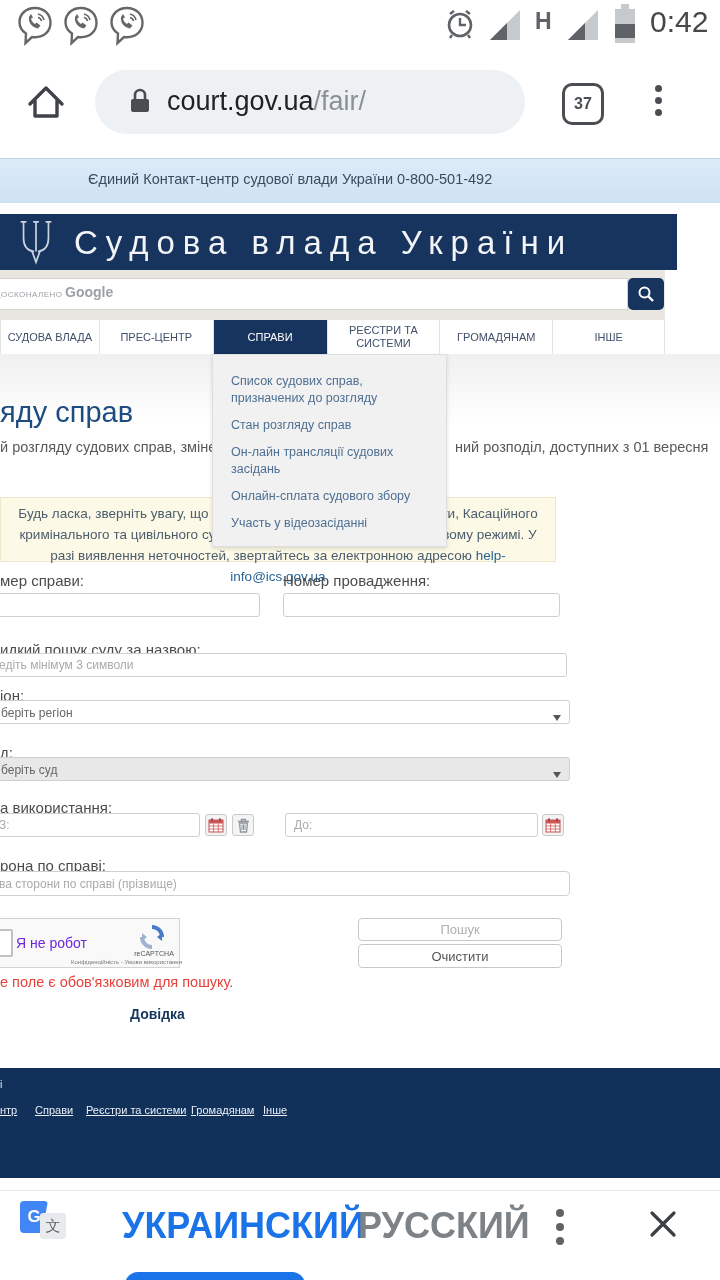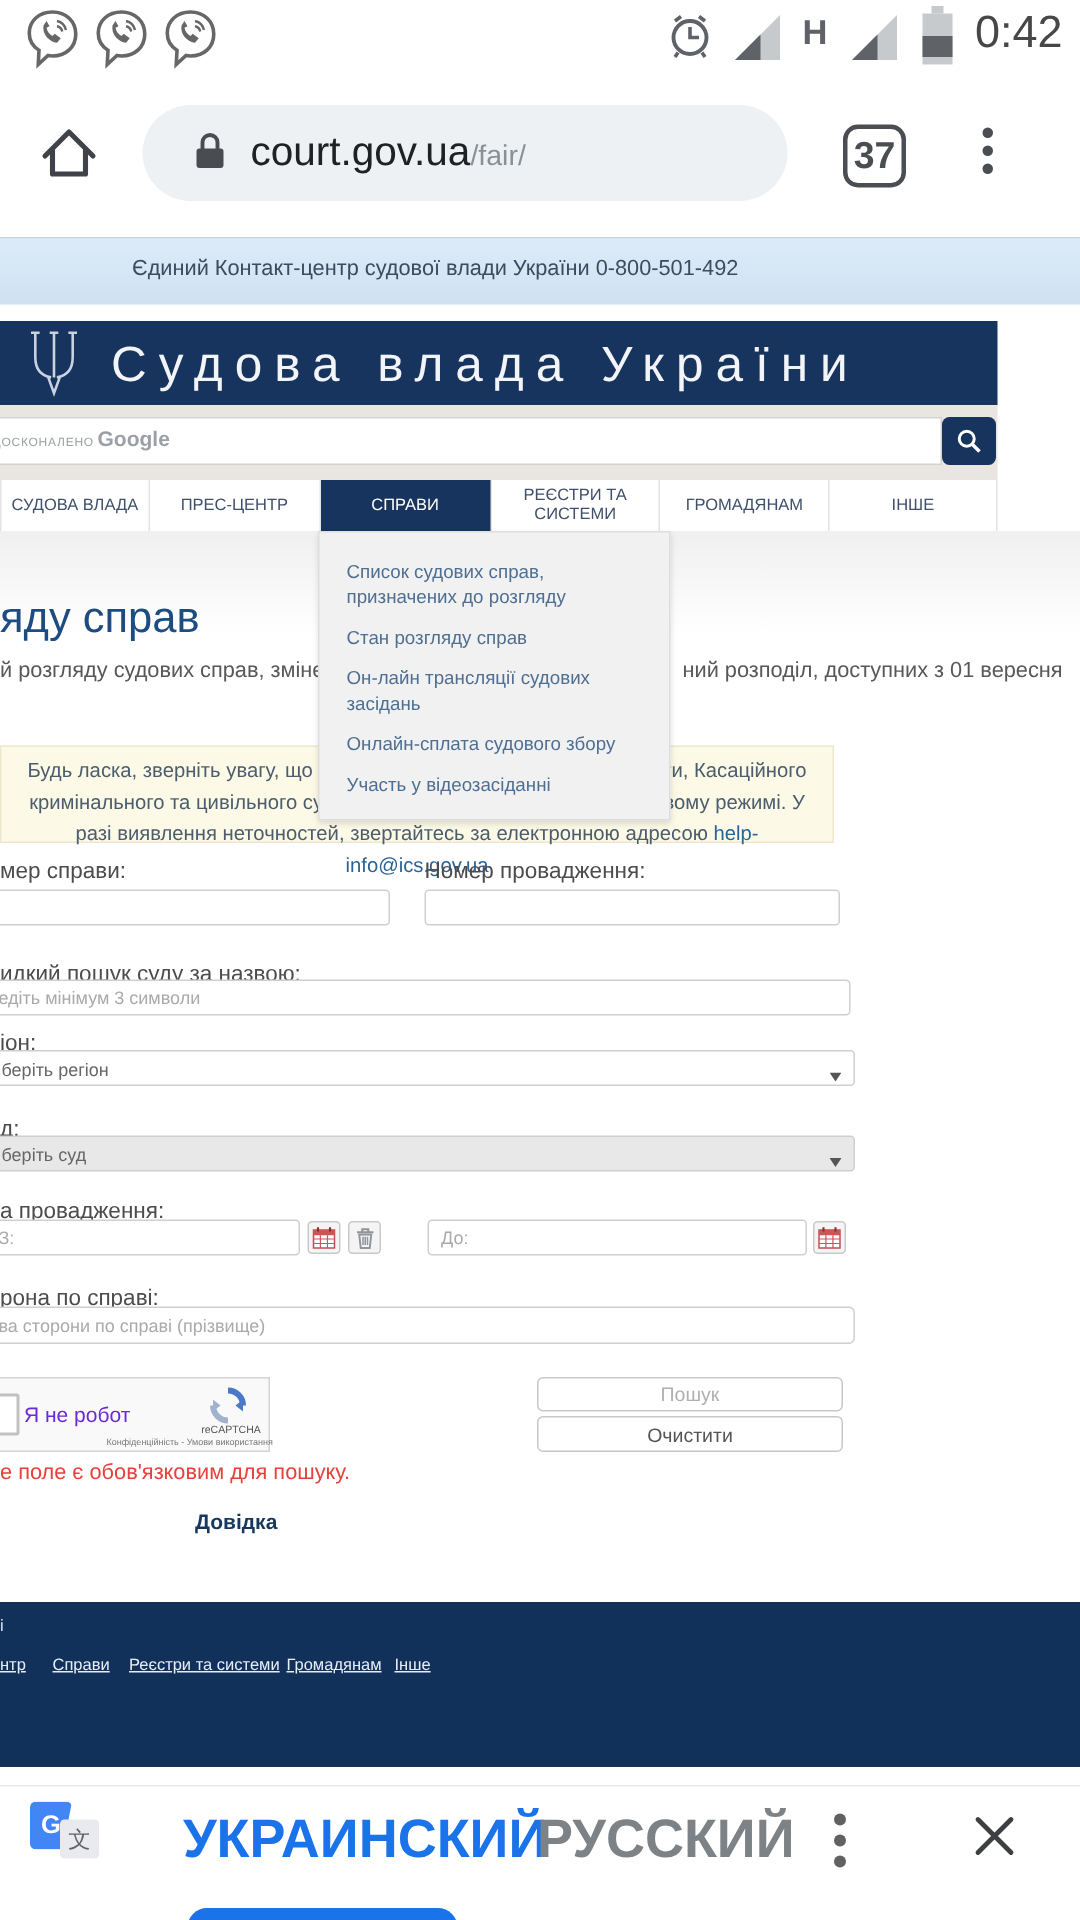--- a/index.html
+++ b/index.html
@@ -6,29 +6,29 @@
   .screen{position:relative;width:720px;height:1280px;overflow:hidden;background:#fff;
           font-family:"Liberation Sans",sans-serif;}
   .abs{position:absolute;}
   
   .statusbar{left:0;top:0;width:720px;height:48px;background:#fff;}
   .time{font-size:30px;color:#474747;font-weight:400;}
   .hnet{font-size:23px;font-weight:bold;color:#5f6368;}
   
   .urlpill{background:#eef1f4;border-radius:32px;}
   .urlhost{font-size:27px;color:#202124;}
-  .urlpath{font-size:19px;color:#8b9096;}
+  .urlpath{font-size:27px;color:#8b9096;}
   .tabbox{width:36px;height:36px;border:3px solid #4a4e53;border-radius:10px;
-          color:#4a4e53;font-size:25px;font-weight:bold;display:flex;align-items:center;justify-content:center;}
+          color:#4a4e53;font-size:16px;font-weight:bold;display:flex;align-items:center;justify-content:center;}
   .vdots span{display:block;width:7px;height:7px;border-radius:50%;background:#4a4e53;margin:5px auto;}
   
   .contactbar{left:0;top:158px;width:720px;height:44px;border-top:1px solid #c3d4e6;
     background:linear-gradient(180deg,#dcebf8 0%,#cfe2f2 100%);}
   .contactbar .txt{position:absolute;left:88px;top:12px;font-size:14.5px;color:#3b4c61;}
-  .banner{left:0;top:214px;width:665px;height:56px;background:#16345d;}
+  .banner{left:0;top:214px;width:665px;height:56px;background:#16345d;padding-left:12px;}
   .banner .title{position:absolute;left:74px;top:10px;font-size:33px;color:#f2f4f8;letter-spacing:8px;white-space:nowrap;}
   .searchrow{left:0;top:270px;width:665px;height:50px;background:#e9e5e1;}
   .searchinput{position:absolute;left:-10px;top:8px;width:638px;height:32px;background:#fff;border:1px solid #d2d2d2;box-sizing:border-box;}
   .searchhint{position:absolute;left:4px;top:11px;font-size:8px;color:#9aa0a6;letter-spacing:.5px;}
   .searchbrand{position:absolute;left:74px;top:5px;font-size:14px;color:#9aa0a6;font-weight:bold;}
   .searchbtn{position:absolute;left:628px;top:8px;width:36px;height:32px;background:#16345d;border-radius:5px;
              display:flex;align-items:center;justify-content:center;}
   .nav{left:0;top:320px;width:665px;height:34px;background:#fff;border-bottom:2px solid #16345d;display:flex;box-sizing:content-box;}
   .navitem{border-right:1px solid #e3e3e3;display:flex;align-items:center;justify-content:center;
            font-size:11px;color:#40506a;text-align:center;line-height:1.15;}
@@ -232,21 +232,21 @@
   </div>
 
   <div class="abs flabel" style="left:0;top:744px">д:</div>
   <div class="fselect disabled" style="left:-10px;top:757px;width:580px">
     <span>беріть суд</span>
     <span class="selarrow"><svg width="8" height="6" viewBox="0 0 8 6">
           <polygon points="0,0 8,0 4,6" fill="#555"></polygon>
         </svg></span>
   </div>
 
-  <div class="abs flabel" style="left:0;top:799px">а провадження:</div>
+  <div class="abs flabel" style="left:0;top:799px">а використання:</div>
   <input class="finput" style="left: -10px; top: 813px; width: 210px;" placeholder="З:">
   <div class="iconbtn" style="left:205px;top:814px">
     <svg width="16" height="16" viewBox="0 0 16 16">
         <rect x="1" y="3" width="14" height="12" fill="#fff" stroke="#c05050" stroke-width="1"></rect>
         <rect x="1" y="3" width="14" height="3.5" fill="#cc5555"></rect>
         <path d="M4,1.2 V4 M12,1.2 V4" stroke="#8a2f2f" stroke-width="1.4"></path>
         <path d="M1,9 H15 M1,12 H15 M5.6,6.5 V15 M10.3,6.5 V15" stroke="#cc5555" stroke-width=".8"></path>
       </svg>
   </div>
   <div class="iconbtn" style="left:232px;top:814px">

